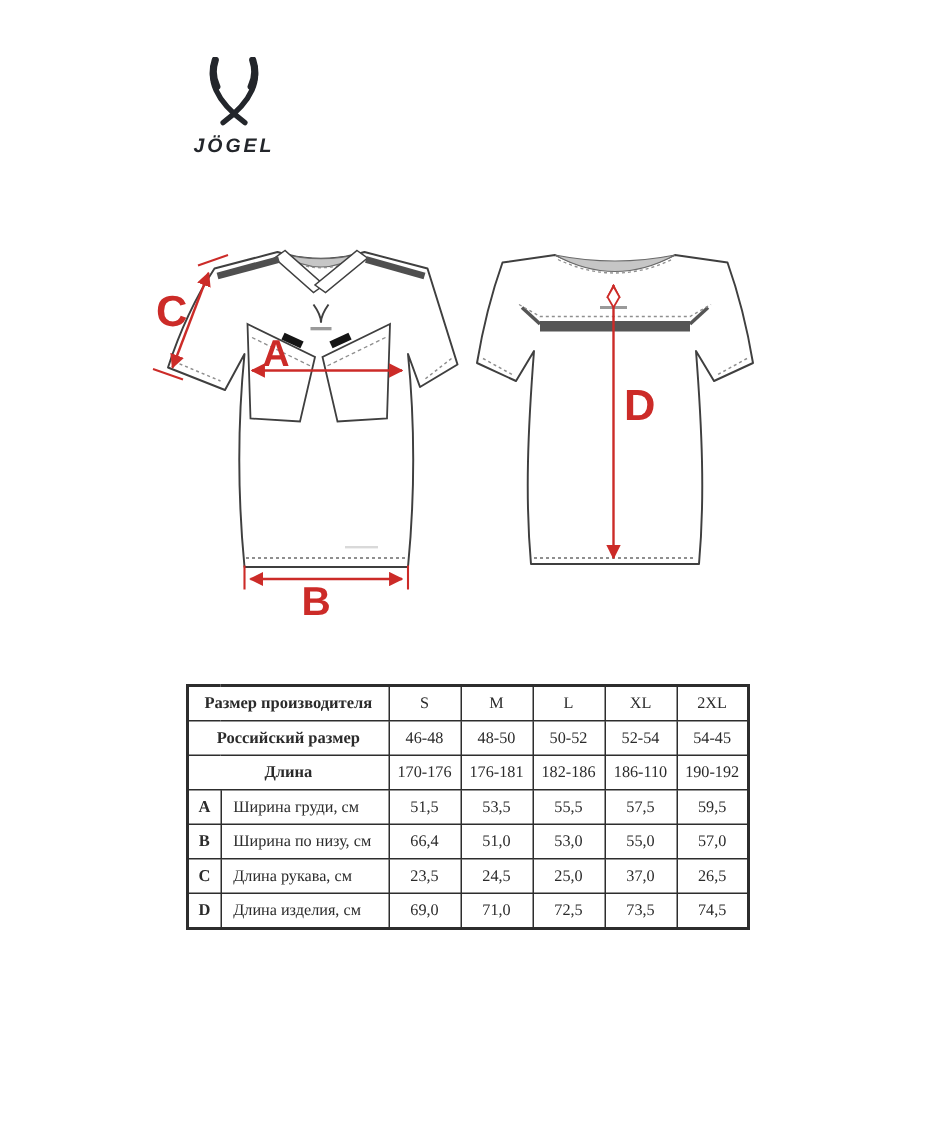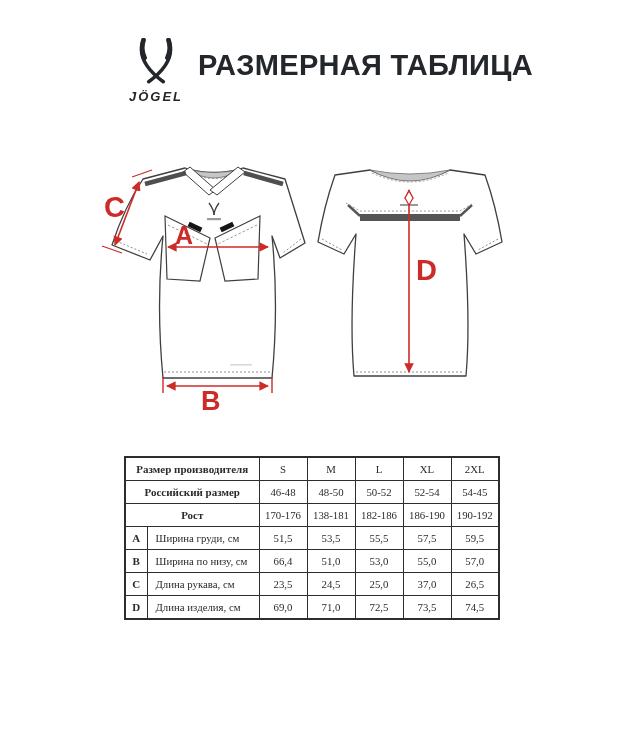--- a/index.html
+++ b/index.html
@@ -41,21 +41,20 @@
   <div class="logo">
     <svg width="38" height="50" viewBox="0 0 36 48">
       <path d="M6,2 C1,14 6,28 25,42" fill="none" stroke="#23262b" stroke-width="3.4" stroke-linecap="round"></path>
       <path d="M30,2 C35,14 30,28 11,42" fill="none" stroke="#23262b" stroke-width="3.4" stroke-linecap="round"></path>
       <path d="M6,2 C4,8 4,13 7,19" fill="none" stroke="#23262b" stroke-width="4.6" stroke-linecap="round"></path>
       <path d="M30,2 C32,8 32,13 29,19" fill="none" stroke="#23262b" stroke-width="4.6" stroke-linecap="round"></path>
     </svg>
     <div class="wordmark">JÖGEL</div>
   </div>
 
-  <div class="title">РАЗМЕРНАЯ ТАБЛИЦА</div>
 
   <svg class="diagram" width="440" height="280" viewBox="0 0 440 280">
     <defs>
       <marker id="ah" viewBox="0 0 10 10" refX="9" refY="5" markerWidth="6" markerHeight="6" orient="auto-start-reverse">
         <path d="M0,0 L10,5 L0,10 z" fill="#cc2b28"></path>
       </marker>
     </defs>
 
     <g>
       <path d="M97,22 L55,33 Q36,62 24,99 L62,114 L75,90
@@ -152,25 +151,25 @@
       </tr>
       <tr>
         <td class="lbl" colspan="2">Российский размер</td>
         <td>46-48</td>
         <td>48-50</td>
         <td>50-52</td>
         <td>52-54</td>
         <td>54-45</td>
       </tr>
       <tr>
-        <td class="lbl" colspan="2">Рост</td>
+        <td class="lbl" colspan="2">Длина</td>
         <td>170-176</td>
-        <td>138-181</td>
+        <td>176-181</td>
         <td>182-186</td>
-        <td>186-190</td>
+        <td>186-110</td>
         <td>190-192</td>
       </tr>
       <tr>
         <td class="key">A</td>
         <td class="name">Ширина груди, см</td>
         <td>51,5</td>
         <td>53,5</td>
         <td>55,5</td>
         <td>57,5</td>
         <td>59,5</td>

